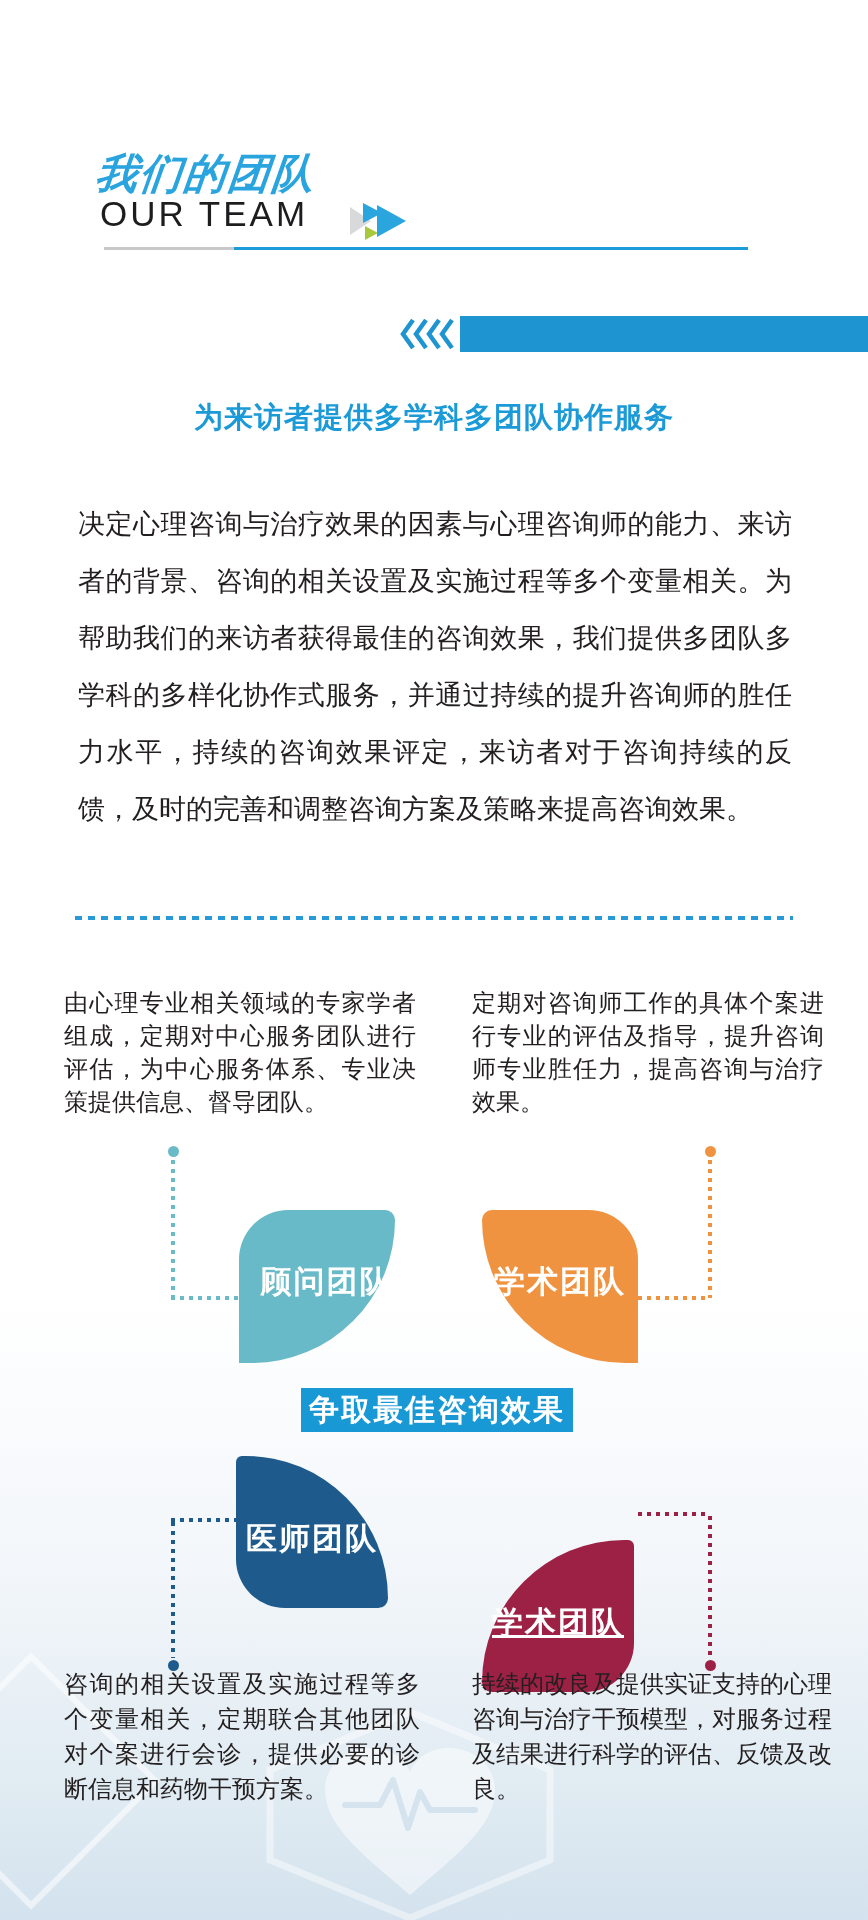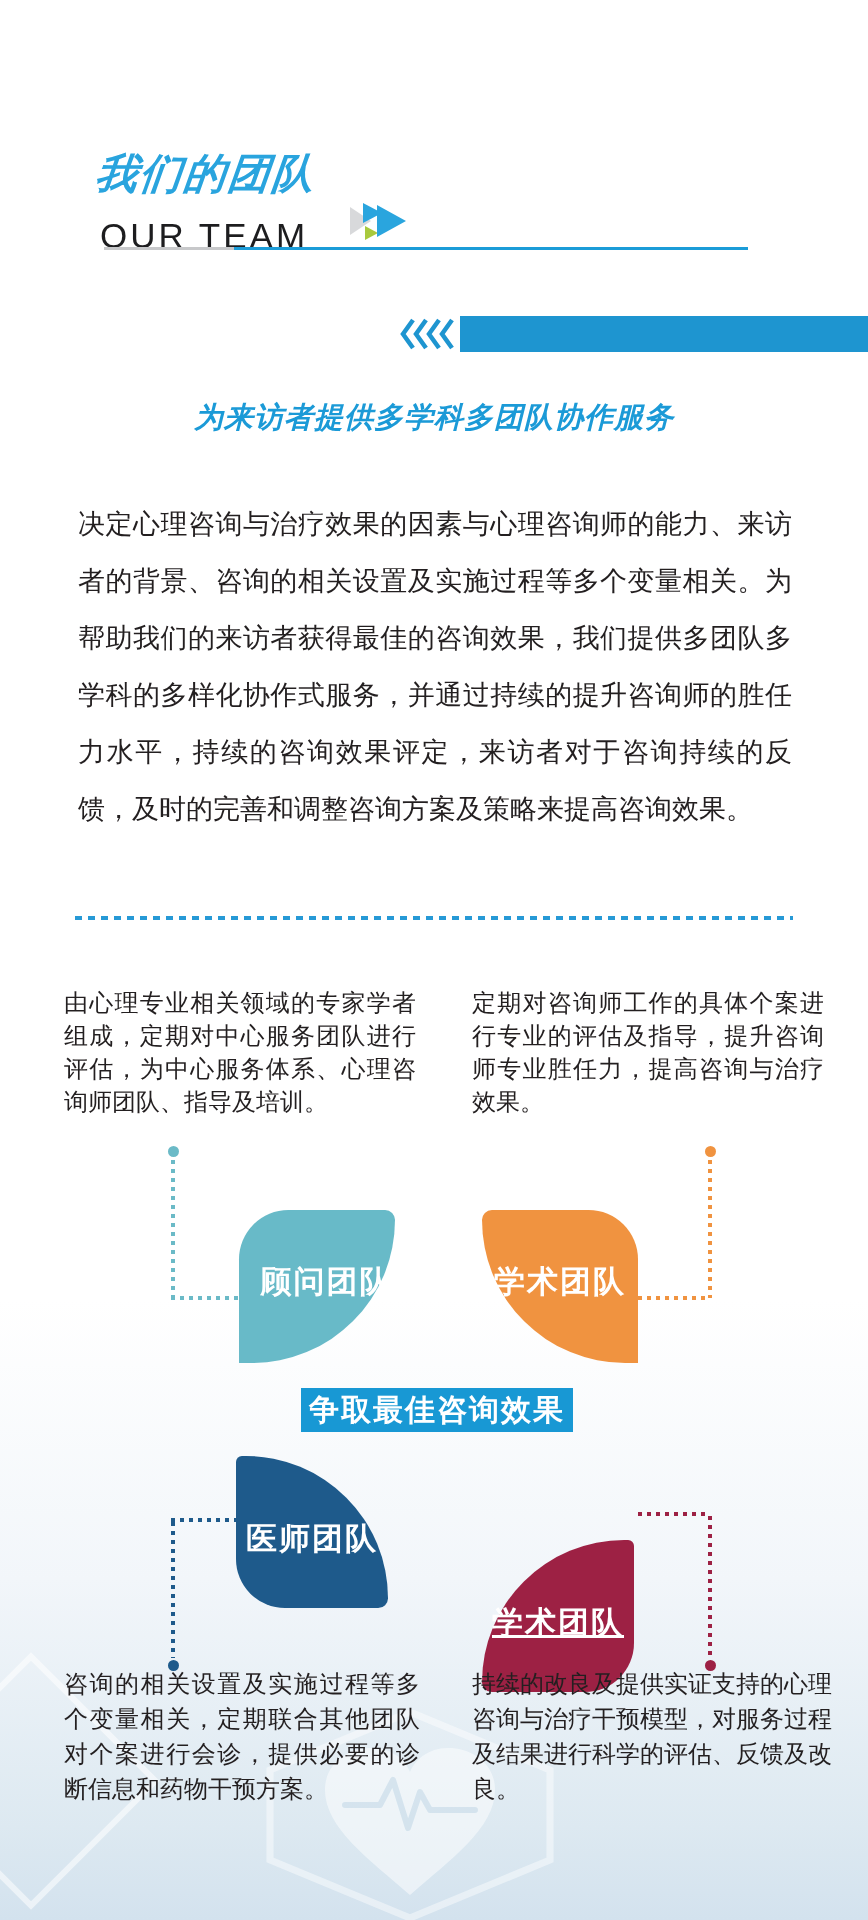--- a/index.html
+++ b/index.html
@@ -20,41 +20,41 @@
     left:-60px;top:1690px;width:170px;height:170px;
     border:6px solid rgba(255,255,255,.55);transform:rotate(45deg);
   }
 
   
   .title-cn{
     left:96px;top:146px;font-size:42px;font-weight:bold;font-style:italic;
     color:#29A4DE;letter-spacing:2px;transform:skewX(-6deg);white-space:nowrap;
   }
   .title-en{
-    left:100px;top:194px;font-size:35px;color:#1d1d1f;letter-spacing:3px;white-space:nowrap;margin-top:22px;
+    left:100px;top:194px;font-size:35px;color:#1d1d1f;letter-spacing:3px;white-space:nowrap;
   }
   .arrow-cluster{left:350px;top:202px;width:62px;height:40px;}
   .tri{position:absolute;width:0;height:0;border-style:solid;border-color:transparent;}
   .tri-gray {left:0px;top:5px;border-width:14px 0 14px 21px;border-left-color:#d8d9db;}
   .tri-blue-sm{left:13px;top:1px;border-width:10px 0 10px 19px;border-left-color:#2AA5DE;}
   .tri-green{left:15px;top:24px;border-width:7px 0 7px 13px;border-left-color:#A9C93D;}
   .tri-blue-lg{left:27px;top:3px;border-width:16px 0 16px 29px;border-left-color:#2AA5DE;}
   .header-line{
     left:104px;top:247px;width:644px;height:3px;
     background:linear-gradient(90deg,#c7c8ca 0px,#c7c8ca 130px,#1b9cd8 130px,#1b9cd8 100%);
   }
 
   
   .banner{left:460px;top:316px;width:408px;height:36px;background:#1E95D0;}
   .chevrons{left:400px;top:318px;width:56px;height:32px;}
 
   
   .intro-heading{
     left:0;top:392px;width:868px;text-align:center;
-    font-size:29px;line-height:50px;font-weight:bold;color:#1B9AD7;letter-spacing:1px;font-style:italic;
+    font-size:29px;line-height:50px;font-weight:bold;color:#1B9AD7;letter-spacing:1px;
   }
   .intro-body{
     left:78px;top:496px;width:714px;
     font-size:27px;line-height:57px;text-align:justify;color:#231F20;
   }
   .divider{
     left:75px;top:916px;width:718px;height:4px;
     background:repeating-linear-gradient(90deg,#2699D6 0px,#2699D6 7px,transparent 7px,transparent 13px);
   }
 
@@ -138,21 +138,21 @@
   <polyline points="52,2 42,16 52,30" fill="none" stroke="#1E95D0" stroke-width="4.5"></polyline>
 </svg>
 <div class="abs banner"></div>
 
 <div class="abs intro-heading">
   <div>为来访者提供多学科多团队协作服务</div>
 </div>
 <div class="abs intro-body">决定心理咨询与治疗效果的因素与心理咨询师的能力、来访者的背景、咨询的相关设置及实施过程等多个变量相关。为帮助我们的来访者获得最佳的咨询效果，我们提供多团队多学科的多样化协作式服务，并通过持续的提升咨询师的胜任力水平，持续的咨询效果评定，来访者对于咨询持续的反馈，及时的完善和调整咨询方案及策略来提高咨询效果。</div>
 <div class="abs divider"></div>
 
-<div class="abs col-text col-adv">由心理专业相关领域的专家学者组成，定期对中心服务团队进行评估，为中心服务体系、心理咨询师团队、指导及培训。</div>
+<div class="abs col-text col-adv">由心理专业相关领域的专家学者组成，定期对中心服务团队进行评估，为中心服务体系、专业决策提供信息、督导团队。</div>
 <div class="abs col-text col-sup">定期对咨询师工作的具体个案进行专业的评估及指导，提升咨询师专业胜任力，提高咨询与治疗效果。</div>
 
 <div class="abs dot dot-teal"></div>
 <div class="abs vdot vdot-teal"></div>
 <div class="abs hdot hdot-teal"></div>
 <div class="abs dot dot-orange"></div>
 <div class="abs vdot vdot-orange"></div>
 <div class="abs hdot hdot-orange"></div>
 <div class="abs hdot hdot-navy"></div>
 <div class="abs vdot vdot-navy"></div>

